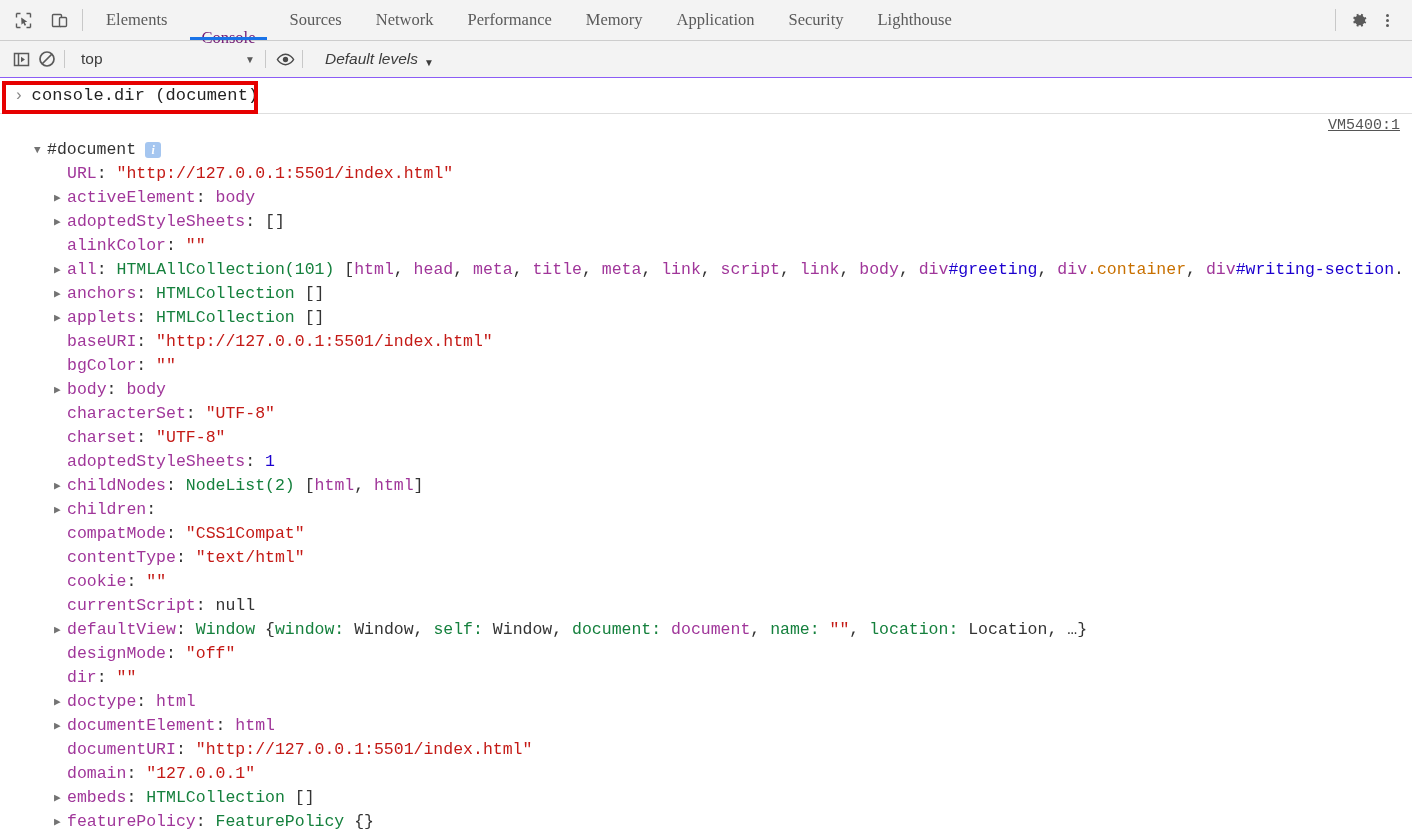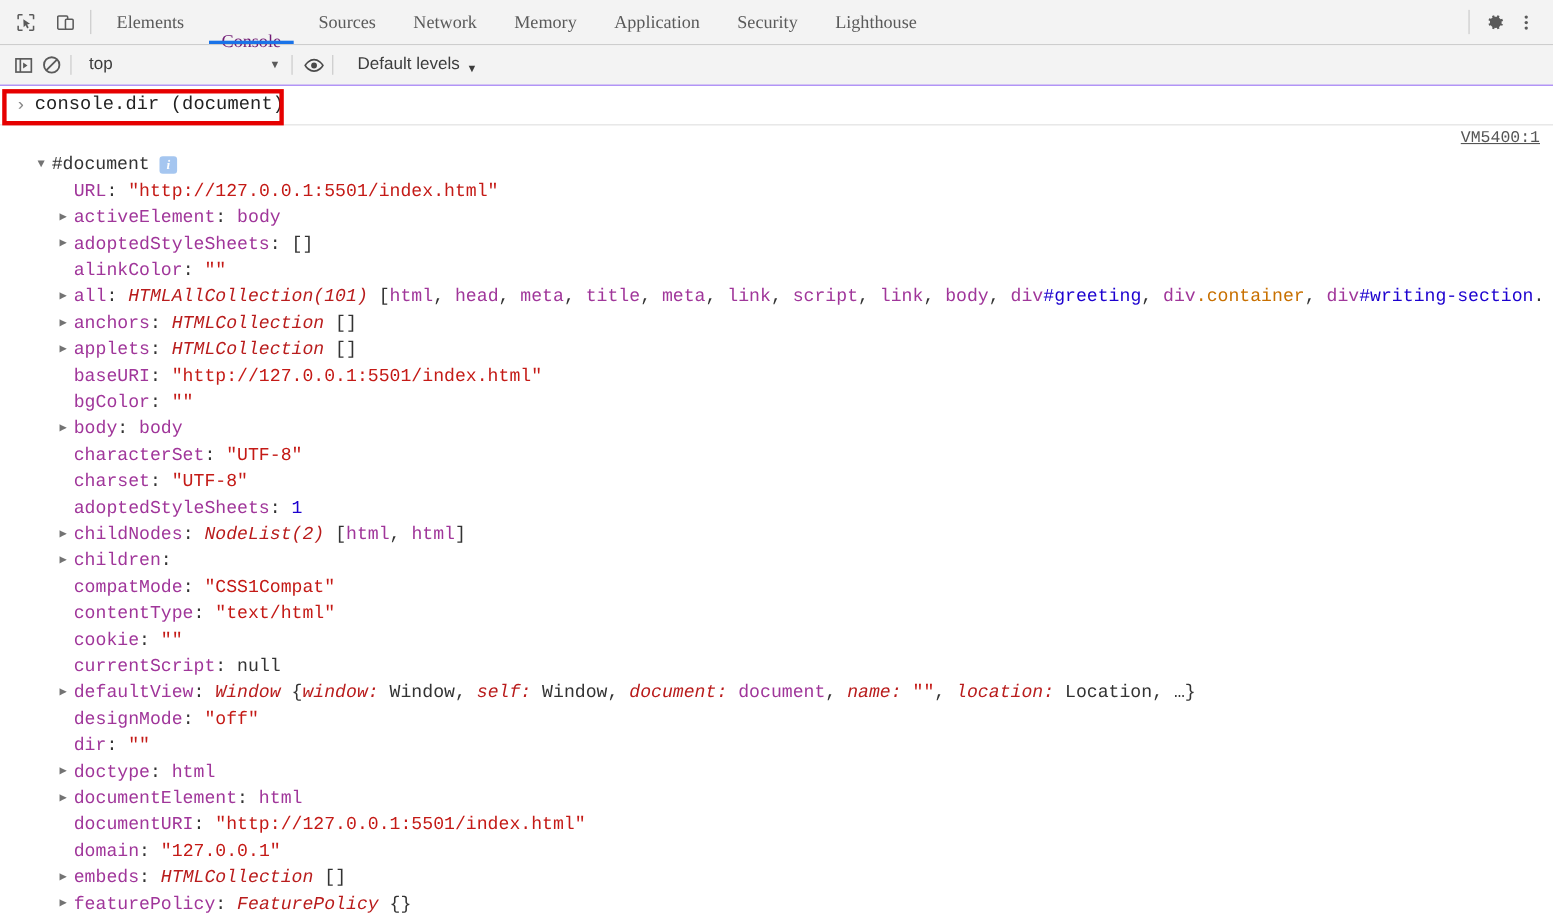--- a/index.html
+++ b/index.html
@@ -88,20 +88,21 @@
     padding: 0 6px;
     outline: none;
     margin-left: 6px;
   }
   .filter-input::placeholder { color: #9b9b9b; }
   .levels {
     display: flex; align-items: flex-end;
     margin-left: 16px;
     font-size: 15.5px; color: #3c3c3c;
     cursor: pointer;
+    font-style: italic;
   }
   .levels .caret { margin-left: 6px; font-size: 10px; }
 
   
   #promptrow {
     position: relative;
     height: 36px;
     border-bottom: 1px solid #dedede;
     display: flex; align-items: center;
     background: #fff;
@@ -178,21 +179,21 @@
     font-weight: bold;
     font-style: italic;
     cursor: pointer;
   }
 
   .pname   { color: #a0369a; }
   .colon   { color: #333; }
   .v-str   { color: #c41a16; }
   .v-num   { color: #1c00cf; }
   .v-obj   { color: #a0369a; }
-  .v-gray  { color: #b91c1c; font-style: italic; }
+  .v-gray  { color: #15803d; }
   .v-plain { color: #333; }
   .v-id    { color: #1c00cf; }
   .v-cls   { color: #c87000; }
   .sp      { white-space: pre; }
 </style>
 </head>
 <body>
 
 <div id="tabbar">
   <div class="tb-icons">
@@ -215,20 +216,23 @@
         <span>Elements</span>
       </div>
     <div class="tab active">
         <span>Console</span>
       </div>
     <div class="tab">
         <span>Sources</span>
       </div>
     <div class="tab">
         <span>Network</span>
+      </div>
+    <div class="tab">
+        <span>Performance</span>
       </div>
     <div class="tab">
         <span>Memory</span>
       </div>
     <div class="tab">
         <span>Application</span>
       </div>
     <div class="tab">
         <span>Security</span>
       </div>

